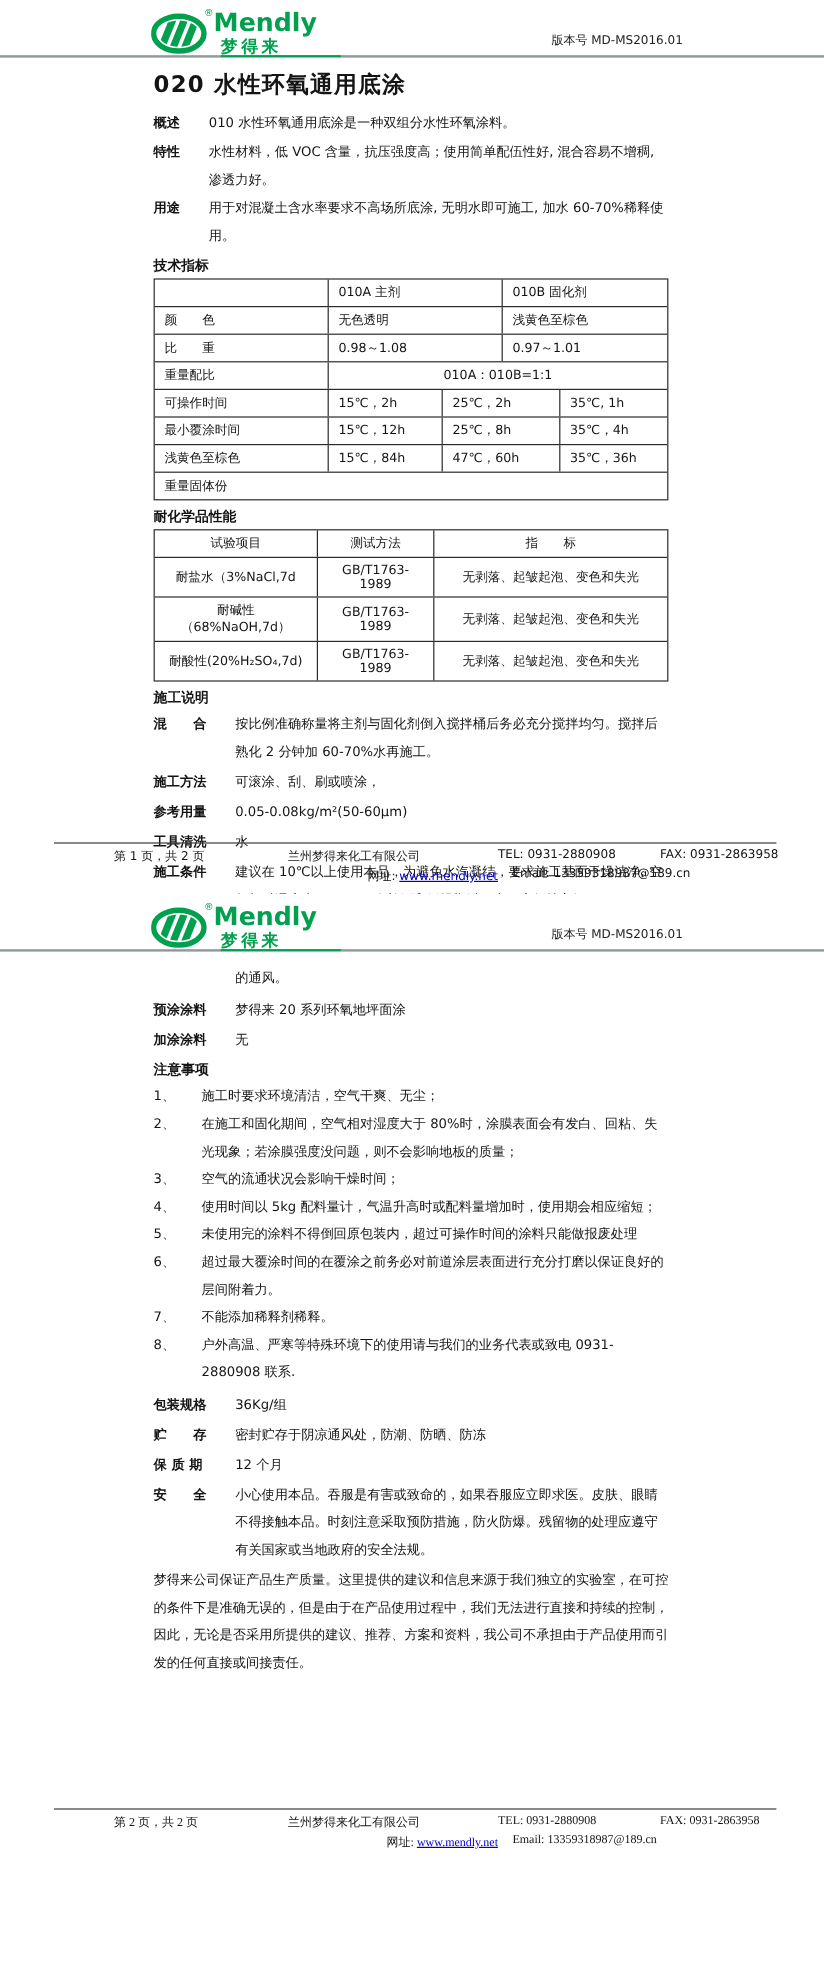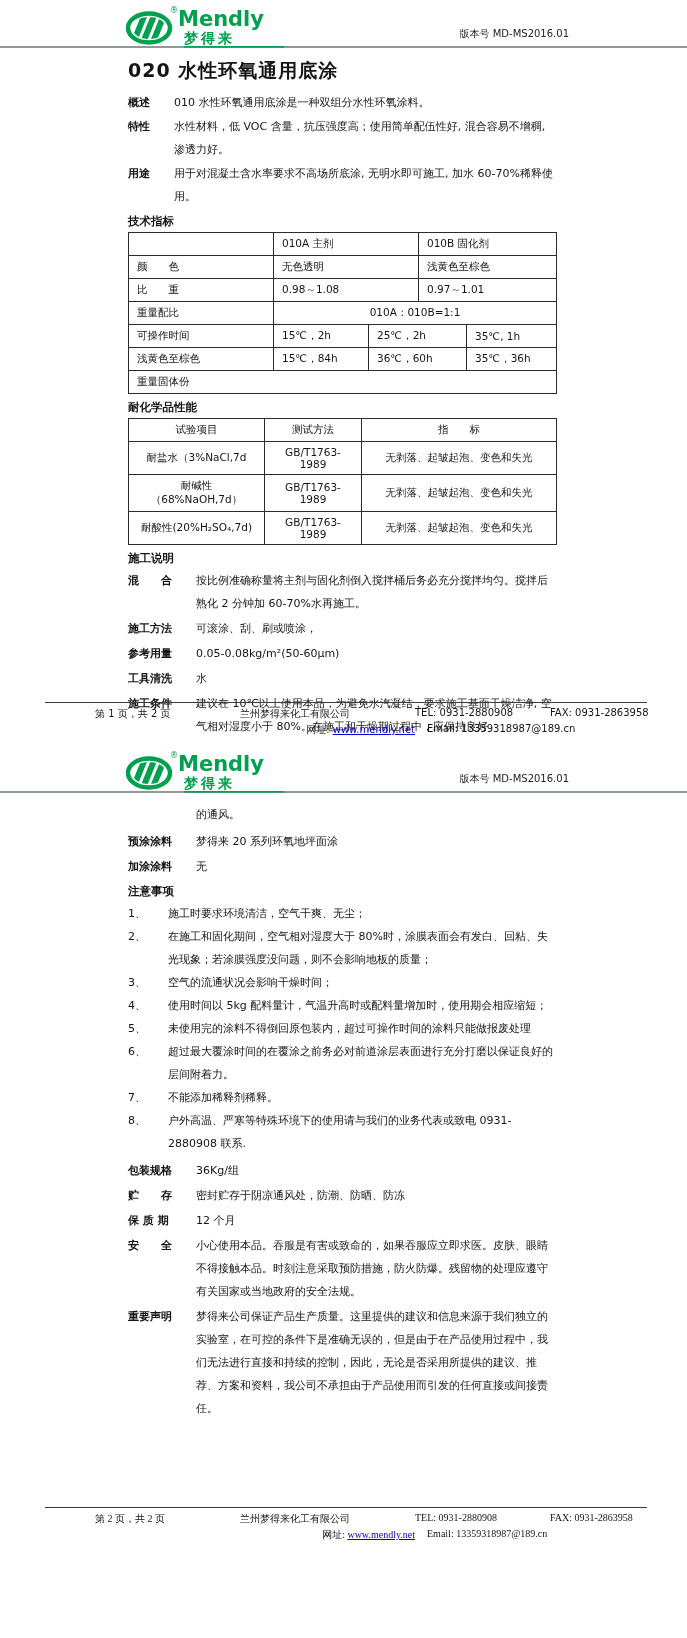--- a/index.html
+++ b/index.html
@@ -126,23 +126,29 @@
         <div class="tc w1">重量配比</div>
         <div class="tc wm">010A：010B=1:1</div>
       </div>
       <div class="trow">
         <div class="tc w1">可操作时间</div>
         <div class="tc wt1">15℃，2h</div>
         <div class="tc wt2">25℃，2h</div>
         <div class="tc w3">35℃, 1h</div>
       </div>
       <div class="trow">
+        <div class="tc w1">最小覆涂时间</div>
+        <div class="tc wt1">15℃，12h</div>
+        <div class="tc wt2">25℃，8h</div>
+        <div class="tc w3">35℃，4h</div>
+      </div>
+      <div class="trow">
         <div class="tc w1">浅黄色至棕色</div>
         <div class="tc wt1">15℃，84h</div>
-        <div class="tc wt2">36℃，60h</div>
+        <div class="tc wt2">47℃，60h</div>
         <div class="tc w3">35℃，36h</div>
       </div>
       <div class="trow">
         <div class="tc w1">重量固体份</div>
       </div>
     </div>
 
     <div class="h2">耐化学品性能</div>
 
     <div class="tbl">
@@ -291,21 +297,20 @@
     </div>
     <div class="ci">
       <span class="lab">保 质 期</span>
       <span class="txt">12 个月</span>
     </div>
     <div class="ci">
       <span class="lab">安　　全</span>
       <span class="txt">小心使用本品。吞服是有害或致命的，如果吞服应立即求医。皮肤、眼睛不得接触本品。时刻注意采取预防措施，防火防爆。残留物的处理应遵守有关国家或当地政府的安全法规。</span>
     </div>
     <div class="ci">
-      <span class="lab">重要声明</span>
       <span class="txt">梦得来公司保证产品生产质量。这里提供的建议和信息来源于我们独立的实验室，在可控的条件下是准确无误的，但是由于在产品使用过程中，我们无法进行直接和持续的控制，因此，无论是否采用所提供的建议、推荐、方案和资料，我公司不承担由于产品使用而引发的任何直接或间接责任。</span>
     </div>
   </div>
 
   <div class="footer">
     <div class="fgrid">
       <span>第 2 页，共 2 页</span>
       <span>兰州梦得来化工有限公司</span>
       <span>TEL: 0931-2880908</span>
       <span>FAX: 0931-2863958</span>

